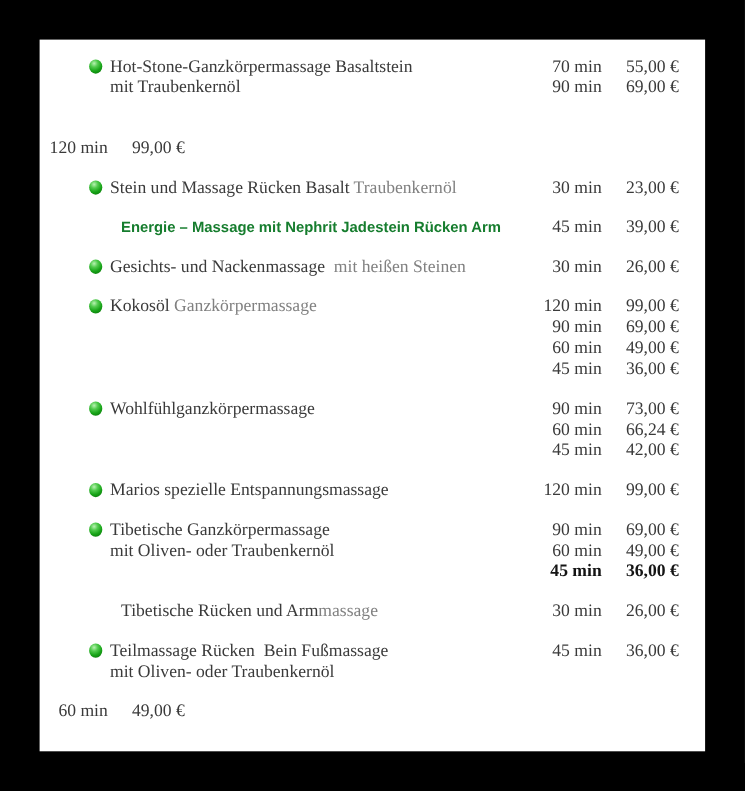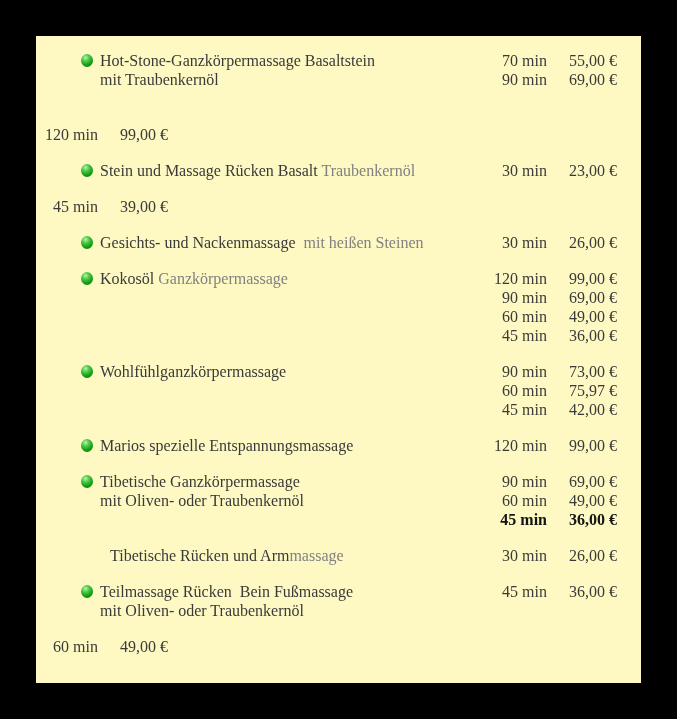--- a/index.html
+++ b/index.html
@@ -3,21 +3,21 @@
 <meta charset="utf-8">
 <style>
   html,body { margin:0; padding:0; background:#000; }
   .stage {
     position:relative; width:677px; height:719px; background:#000;
     font-family:"Liberation Serif","DejaVu Serif",serif;
     overflow:hidden;
   }
   .card {
     position:absolute; left:36px; top:36px; width:605px; height:647px;
-    background:#fef9c3; box-sizing:border-box; padding:15px 24px 0 0;
+    background:#ffffff; box-sizing:border-box; padding:15px 24px 0 0;
   }
   .row { display:flex; align-items:flex-start; }
   .row + .row { margin-top:17px; }
   .left { flex:1 1 auto; position:relative; padding-left:64px; min-width:0; }
   .bullet {
     position:absolute; left:45px; top:3px; width:12px; height:13px;
     border-radius:50%;
     background:radial-gradient(circle at 38% 28%, #b8f2b2 0%, #52cb4e 28%, #18a418 58%, #0b7d0b 85%, #086708 100%);
   }
   .line {
@@ -82,20 +82,23 @@
             <div class="line"><span class="seg dark">Stein und Massage Rücken Basalt </span><span class="seg gray">Traubenkernöl</span></div>
           </div>
           <div class="prices">
             <div class="price-line">
               <span class="dur">30 min</span>
               <span class="amt">23,00 €</span>
             </div>
           </div>
         </div>
         <div class="row">
+          <div class="left">
+            <div class="line ind1 green"><span class="seg green">Energie – Massage mit Nephrit Jadestein Rücken Arm</span></div>
+          </div>
           <div class="prices">
             <div class="price-line">
               <span class="dur">45 min</span>
               <span class="amt">39,00 €</span>
             </div>
           </div>
         </div>
         <div class="row">
           <div class="left">
             <span class="bullet"></span>
@@ -137,21 +140,21 @@
             <span class="bullet"></span>
             <div class="line"><span class="seg dark">Wohlfühlganzkörpermassage</span></div>
           </div>
           <div class="prices">
             <div class="price-line">
               <span class="dur">90 min</span>
               <span class="amt">73,00 €</span>
             </div>
             <div class="price-line">
               <span class="dur">60 min</span>
-              <span class="amt">75,97 €</span>
+              <span class="amt">66,24 €</span>
             </div>
             <div class="price-line">
               <span class="dur">45 min</span>
               <span class="amt">42,00 €</span>
             </div>
           </div>
         </div>
         <div class="row">
           <div class="left">
             <span class="bullet"></span>

